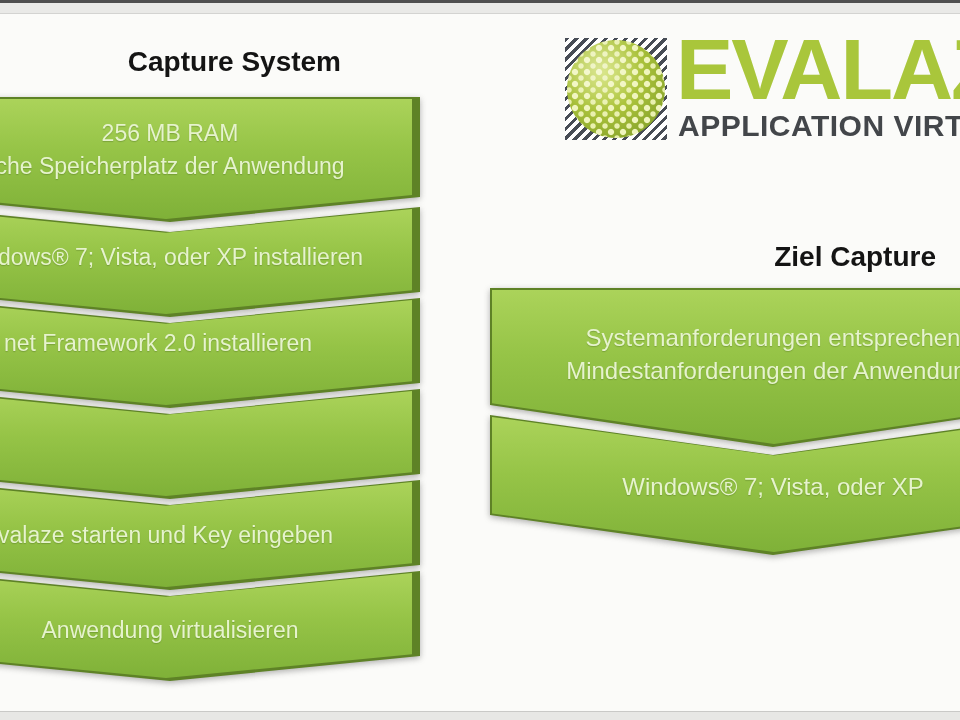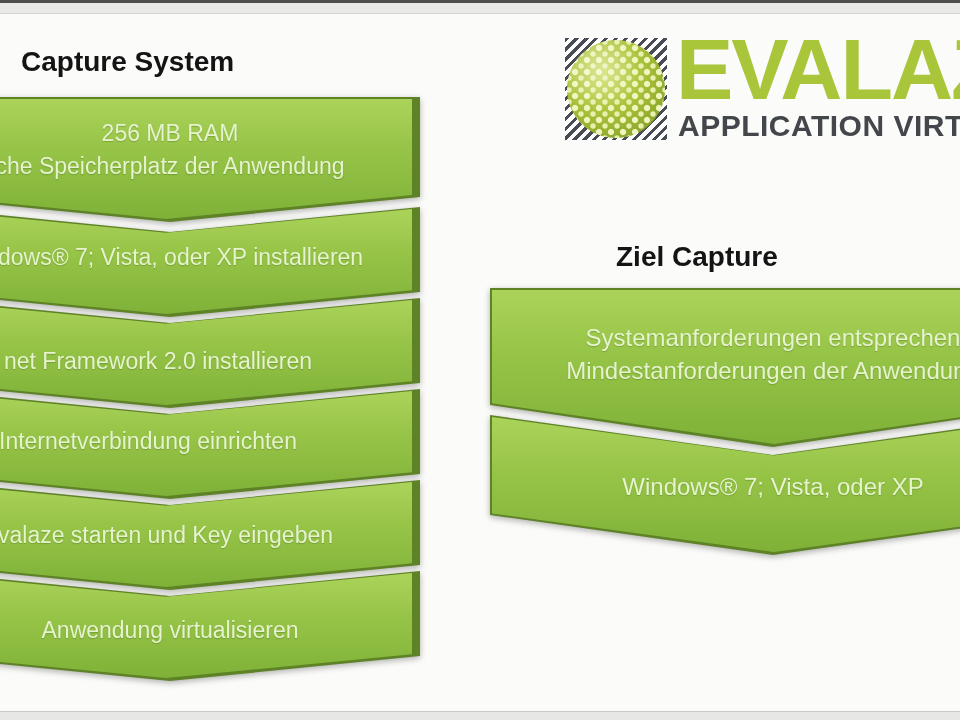--- a/index.html
+++ b/index.html
@@ -3,21 +3,21 @@
 <meta charset="utf-8">
 <style>
   html,body{margin:0;padding:0;width:960px;height:720px;overflow:hidden;
     background:#fbfbf9;font-family:"Liberation Sans",sans-serif;position:relative;}
   
   .bar-top-dark{position:absolute;left:0;top:0;width:100%;height:3px;background:#4f4f4f;}
   .bar-top-light{position:absolute;left:0;top:3px;width:100%;height:10px;background:#e9e9e7;border-bottom:1px solid #d3d3d1;}
   .bar-bottom{position:absolute;left:0;bottom:0;width:100%;height:8px;background:#e7e7e5;border-top:1px solid #c9c9c7;}
 
   
-  .col-title{position:absolute;width:320px;text-align:left;font-size:28px;font-weight:bold;color:#141414;line-height:32px;}
+  .col-title{position:absolute;width:320px;text-align:right;font-size:28px;font-weight:bold;color:#141414;line-height:32px;}
   #title-left{left:21px;top:46px;}
   #title-right{left:616px;top:241px;}
 
   
   .chev-wrap{position:absolute;filter:drop-shadow(0 2px 3px rgba(80,80,80,0.45));}
   .chev{position:relative;width:100%;height:100%;background:#5e8226;}
   .face{position:absolute;background:linear-gradient(180deg,#abd35a 0%,#96c447 42%,#7fb138 100%);}
   .face.l{inset:2px 8px 3px 0;}
   .face.r{inset:2px 0 3px 2px;}
   .shape-flat-l{clip-path:polygon(0 0,100% 0,100% 80%,50% 100%,0 80%);}
@@ -77,28 +77,27 @@
 <div class="chev-wrap" style="left:-80px;top:207px;width:500px;height:110px">
   <div class="chev shape-notch-l">
     <div class="face l shape-notch-l"></div>
     <div class="line" style="left:78px;top:35px">dows® 7; Vista, oder XP installieren</div>
   </div>
 </div>
 
 <div class="chev-wrap" style="left:-80px;top:298px;width:500px;height:110px">
   <div class="chev shape-notch-l">
     <div class="face l shape-notch-l"></div>
-    <div class="line" style="left:84px;top:48px">net Framework 2.0 installieren</div>
+    <div class="line" style="left:84px;top:30px">net Framework 2.0 installieren</div>
   </div>
 </div>
 
 <div class="chev-wrap" style="left:-80px;top:389px;width:500px;height:110px">
   <div class="chev shape-notch-l">
     <div class="face l shape-notch-l"></div>
-    <div class="line" style="left:79px;top:37px">Internetverbindung einrichten</div>
   </div>
 </div>
 
 <div class="chev-wrap" style="left:-80px;top:480px;width:500px;height:110px">
   <div class="chev shape-notch-l">
     <div class="face l shape-notch-l"></div>
     <div class="line" style="left:78px;top:40px">valaze starten und Key eingeben</div>
   </div>
 </div>
 

